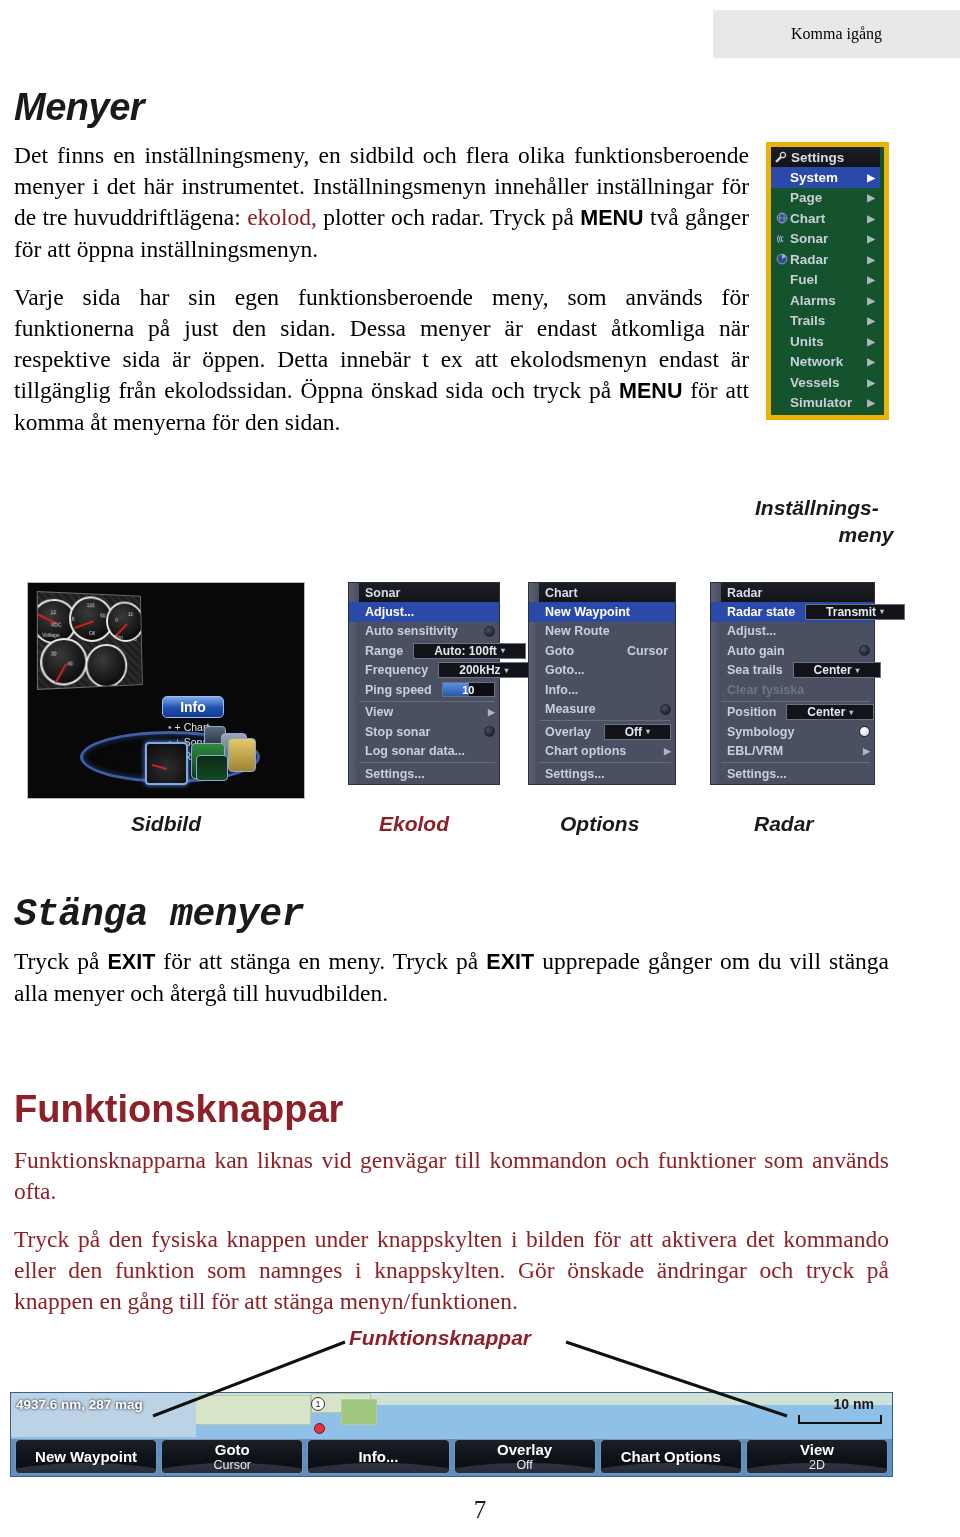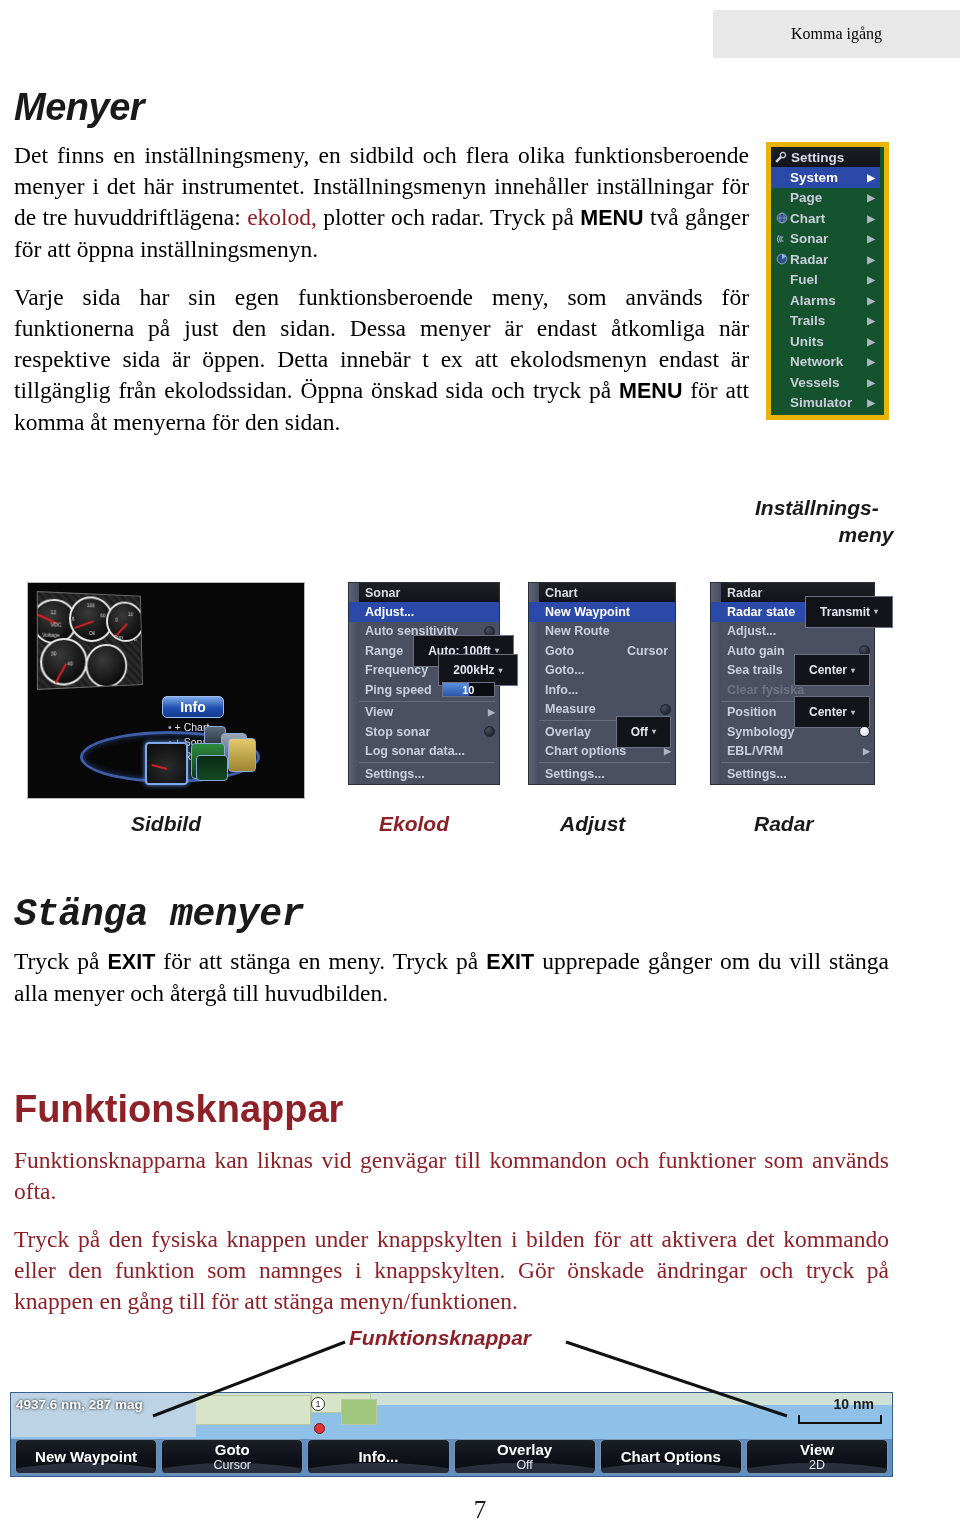--- a/index.html
+++ b/index.html
@@ -165,21 +165,21 @@
   .mfd .radio {
     width:11px; height:11px; border-radius:50%;
     background:radial-gradient(circle at 35% 30%,#4a4f60,#14161d);
     border:1px solid #22252e;
   }
   .mfd .radio.on { background:radial-gradient(circle at 35% 30%,#ffffff,#cfd4e0); }
   .mfd .combo {
     background:#12141a; border:1px solid #6c7policy;
     border:1px solid #6c7284;
     color:#e2e6ef; font-size:12px; font-weight:bold;
-    padding:0 14px; height:32px; display:flex; align-items:center; gap:4px;
+    padding:0 20px; height:16px; display:flex; align-items:center; gap:4px;
   }
   .mfd .combo .cv { white-space:nowrap; }
   .mfd .combo .cd { font-size:8px; color:#b9bfcd; }
   .mfd .bar {
     position:relative; width:66px; height:15px; background:#0b0d12;
     border:1px solid #6c7284; display:flex; align-items:center; justify-content:center;
   }
   .mfd .bar .fill { position:absolute; left:0; top:0; bottom:0; width:52%; background:linear-gradient(to bottom,#5a8fe0,#2a57ae); }
   .mfd .bar .bv { position:relative; color:#fff; font-size:11px; }
   .mfd .left-strip {
@@ -607,21 +607,21 @@
         <div class="sep"></div>
         <div class="row">
           <span class="lbl">Settings...</span>
         </div>
       </div>
   </div>
 </div>
 
 <div class="shot-caption" id="cap-sidbild">Sidbild</div>
 <div class="shot-caption" id="cap-ekolod">Ekolod</div>
-<div class="shot-caption" id="cap-plotter">Adjust</div>
+<div class="shot-caption" id="cap-plotter">Options</div>
 <div class="shot-caption" id="cap-radar">Radar</div>
 
 <h1 class="sec-heading" id="stanga-heading">Stänga menyer</h1>
 <div id="stanga-text">
   <p class="body"><span>Tryck på </span><span class="b">EXIT</span><span> för att stänga en meny. Tryck på </span><span class="b">EXIT</span><span> upprepade gånger om du vill stänga alla menyer och återgå till huvudbilden.</span></p>
 </div>
 
 <h1 class="sec-heading red" id="funk-heading">Funktionsknappar</h1>
 <p class="body red" id="funk-p1">Funktionsknapparna kan liknas vid genvägar till kommandon och funktioner som används ofta.</p>
 <p class="body red" id="funk-p2">Tryck på den fysiska knappen under knappskylten i bilden för att aktivera det kommando eller den funktion som namnges i knappskylten. Gör önskade ändringar och tryck på knappen en gång till för att stänga menyn/funktionen.</p>

